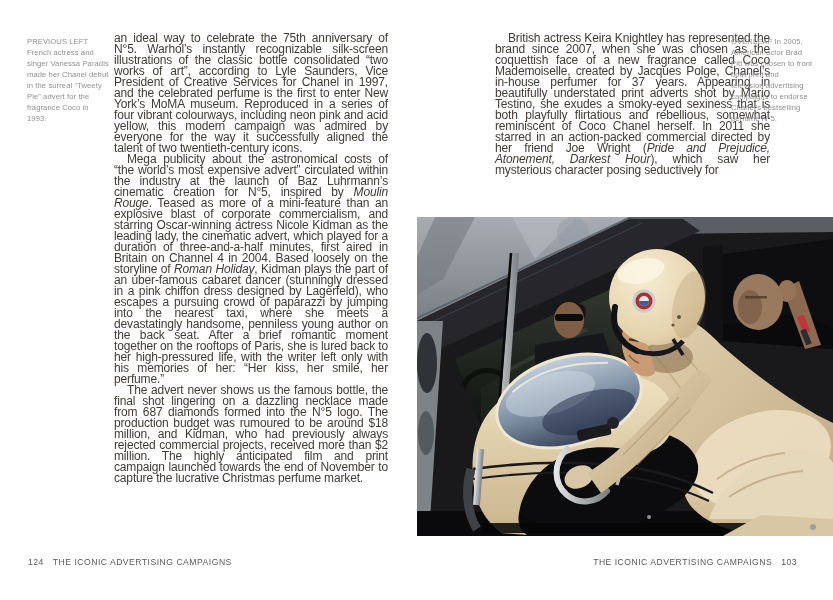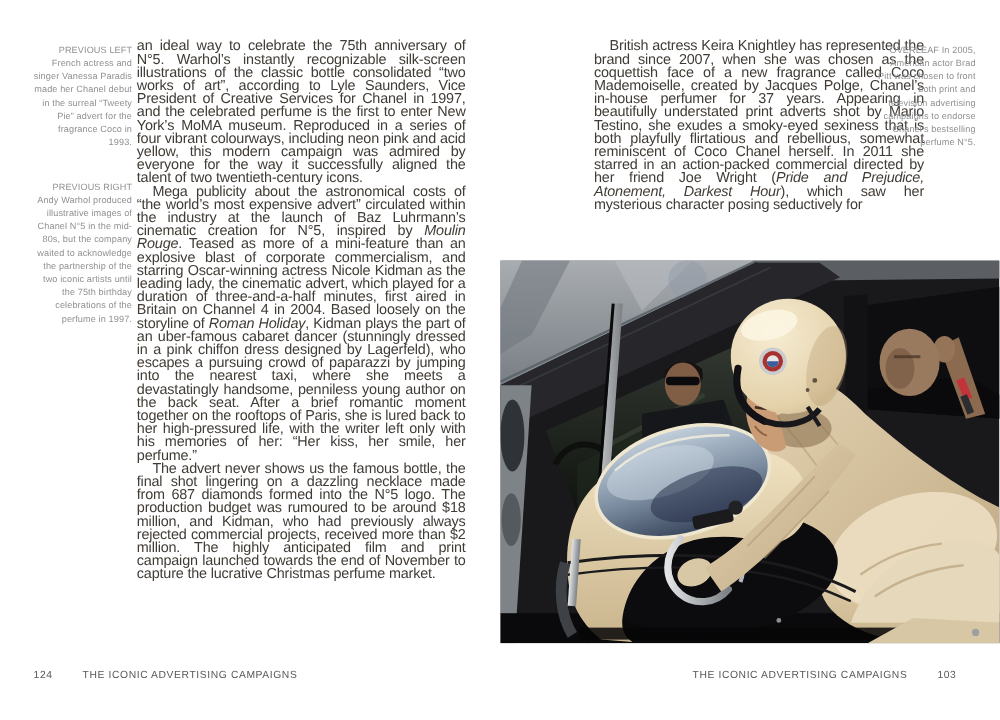--- a/index.html
+++ b/index.html
@@ -8,21 +8,21 @@
     width:833px;height:600px;position:relative;background:#ffffff;
     font-family:"Liberation Sans",sans-serif;overflow:hidden;
   }
   .spread{position:absolute;inset:0;background:#ffffff;}
 
   
   .captions-left{position:absolute;left:27px;top:36px;width:83px;}
   .captions-right{position:absolute;left:731px;top:36px;width:82px;}
   .caption{
     margin:0 0 26px 0;
-    font-size:7.6px;line-height:11px;color:#8f9092;letter-spacing:0.1px;text-align:right;
+    font-size:7.6px;line-height:11px;color:#8f9092;letter-spacing:0.1px;
   }
   .caption:last-child{margin-bottom:0;}
 
   
   .col{
     position:absolute;top:33px;
     font-family:Liberation Sans, sans-serif;
     font-size:12px;line-height:11px;letter-spacing:-0.15px;
     color:#403b35;text-align:justify;
   }
@@ -31,34 +31,33 @@
   .body-para{margin:0;}
   .body-para.indent{text-indent:13px;}
   .it{font-style:italic;}
 
   
   .photo{position:absolute;left:417px;top:217px;width:416px;height:319px;margin:0;}
   .photo svg{display:block;}
 
   
   .folio{
-    position:absolute;top:557px;display:flex;gap:25px;align-items:baseline;
+    position:absolute;top:557px;display:flex;gap:9px;align-items:baseline;
     font-size:8.6px;letter-spacing:0.5px;color:#58585a;
   }
   .folio-left{left:28px;}
   .folio-right{right:36px;}
 </style>
 </head>
 <body>
 
 <div class="spread">
 
   <aside class="captions-left">
     <p class="caption"><span class="cap-label">PREVIOUS LEFT</span> <span class="cap-text">French actress and singer Vanessa Paradis made her Chanel debut in the surreal “Tweety Pie” advert for the fragrance Coco in 1993.</span></p>
-    <p class="caption"><span class="cap-label">PREVIOUS RIGHT</span> <span class="cap-text">Andy Warhol produced illustrative images of Chanel N°5 in the mid-80s, but the company waited to acknowledge the partnership of the two iconic artists until the 75th birthday celebrations of the perfume in 1997.</span></p>
   </aside>
 
   <section class="col col-left">
     <p class="body-para"><span>an ideal way to celebrate the 75th anniversary of N°5. Warhol’s instantly recognizable silk-screen illustrations of the classic bottle consolidated “two works of art”, according to Lyle Saunders, Vice President of Creative Services for Chanel in 1997, and the celebrated perfume is the first to enter New York’s MoMA museum. Reproduced in a series of four vibrant colourways, including neon pink and acid yellow, this modern campaign was admired by everyone for the way it successfully aligned the talent of two twentieth-century icons.</span></p>
     <p class="body-para indent"><span>Mega publicity about the astronomical costs of “the world’s most expensive advert” circulated within the industry at the launch of Baz Luhrmann’s cinematic creation for N°5, inspired by </span><span class="it">Moulin Rouge</span><span>. Teased as more of a mini-feature than an explosive blast of corporate commercialism, and starring Oscar-winning actress Nicole Kidman as the leading lady, the cinematic advert, which played for a duration of three-and-a-half minutes, first aired in Britain on Channel 4 in 2004. Based loosely on the storyline of </span><span class="it">Roman Holiday</span><span>, Kidman plays the part of an uber-famous cabaret dancer (stunningly dressed in a pink chiffon dress designed by Lagerfeld), who escapes a pursuing crowd of paparazzi by jumping into the nearest taxi, where she meets a devastatingly handsome, penniless young author on the back seat. After a brief romantic moment together on the rooftops of Paris, she is lured back to her high-pressured life, with the writer left only with his memories of her: “Her kiss, her smile, her perfume.”</span></p>
     <p class="body-para indent"><span>The advert never shows us the famous bottle, the final shot lingering on a dazzling necklace made from 687 diamonds formed into the N°5 logo. The production budget was rumoured to be around $18 million, and Kidman, who had previously always rejected commercial projects, received more than $2 million. The highly anticipated film and print campaign launched towards the end of November to capture the lucrative Christmas perfume market.</span></p>
   </section>
 
   <section class="col col-right">
     <p class="body-para indent"><span>British actress Keira Knightley has represented the brand since 2007, when she was chosen as the coquettish face of a new fragrance called Coco Mademoiselle, created by Jacques Polge, Chanel’s in-house perfumer for 37 years. Appearing in beautifully understated print adverts shot by Mario Testino, she exudes a smoky-eyed sexiness that is both playfully flirtatious and rebellious, somewhat reminiscent of Coco Chanel herself. In 2011 she starred in an action-packed commercial directed by her friend Joe Wright (</span><span class="it">Pride and Prejudice, Atonement, Darkest Hour</span><span>), which saw her mysterious character posing seductively for</span></p>

